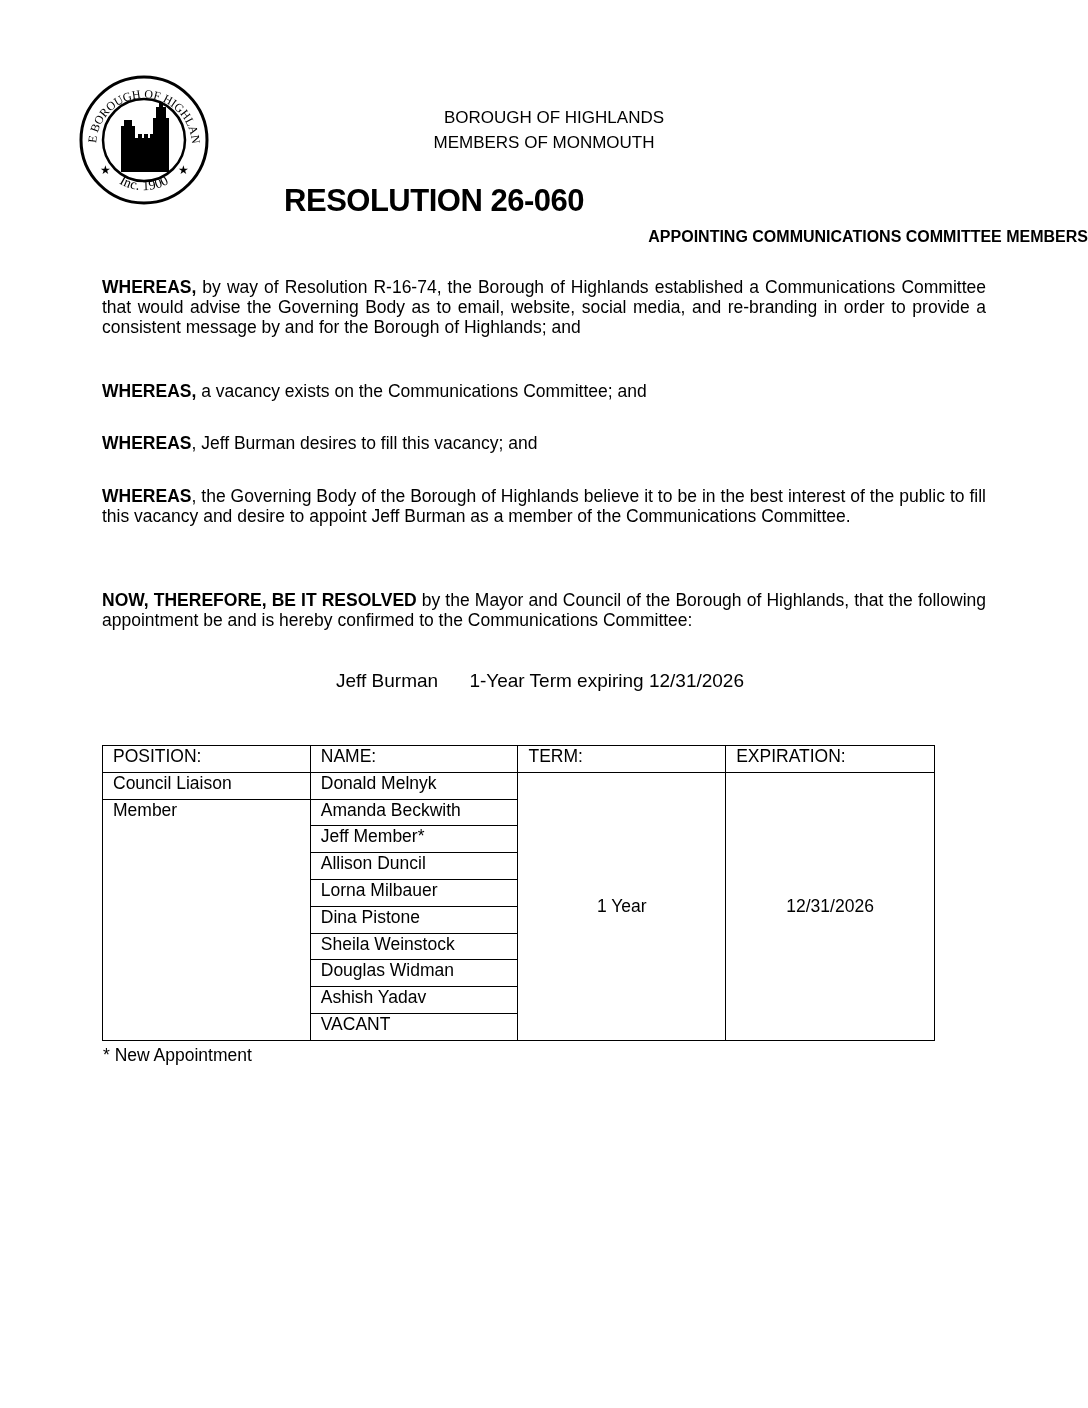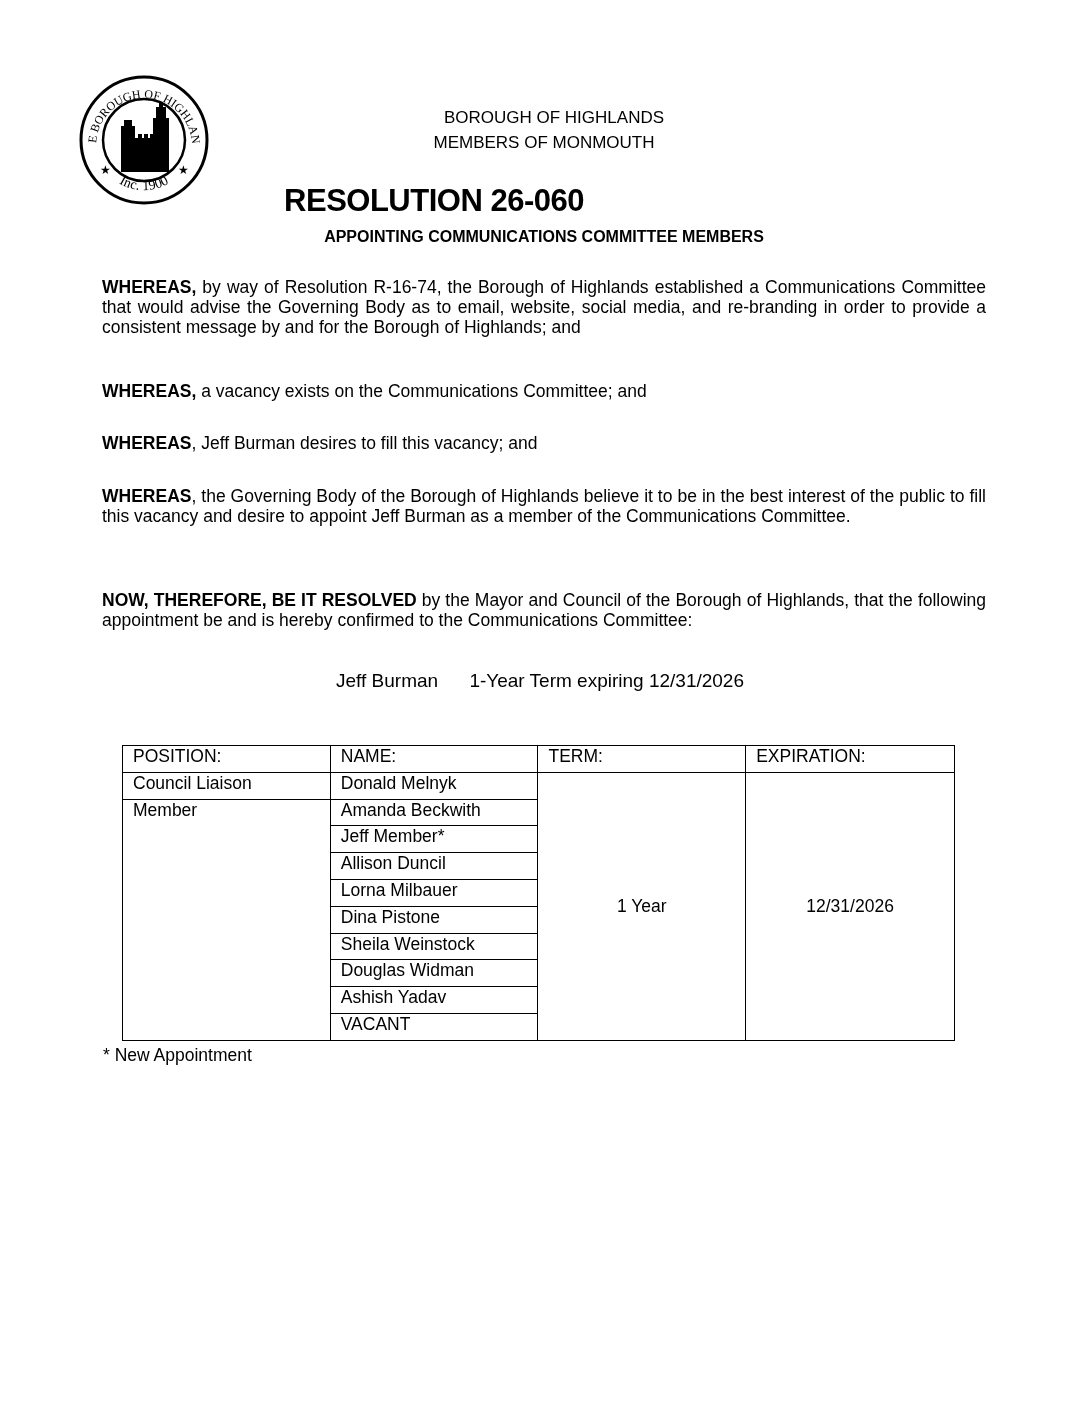--- a/index.html
+++ b/index.html
@@ -4,26 +4,26 @@
 <style>
   html, body { margin: 0; padding: 0; background: #ffffff; }
   body {
     width: 1088px; height: 1408px; position: relative; overflow: hidden;
     font-family: "Liberation Sans", sans-serif; color: #000; font-size: 17.5px;
   }
   .seal { position: absolute; left: 78px; top: 74px; width: 132px; height: 132px; }
   .hdr { position: absolute; left: 0; width: 1088px; text-align: center; }
   .hdr-line { font-size: 17px; line-height: 23px; }
   .title { position: absolute; top: 183px; left: 0; width: 868px; text-align: center; font-size: 31px; font-weight: bold; letter-spacing: -0.5px; }
-  .subtitle { position: absolute; top: 228px; left: 0; width: 1088px; text-align: center; font-size: 16px; font-weight: bold; }
+  .subtitle { position: absolute; top: 228px; left: 0; width: 1088px; text-align: right; font-size: 16px; font-weight: bold; }
   .para { position: absolute; left: 102px; width: 884px; line-height: 20px; text-align: justify; font-size: 17.5px; }
   .para b { font-weight: bold; }
   .appt { position: absolute; top: 670px; left: 336px; font-size: 19px; }
   .appt span { margin-right: 26px; }
-  table.roster { position: absolute; top: 745px; left: 102px; width: 833px; border-collapse: collapse; font-size: 17.5px; margin-left: 20px; }
+  table.roster { position: absolute; top: 745px; left: 102px; width: 833px; border-collapse: collapse; font-size: 17.5px; }
   table.roster td, table.roster th { border: 1.5px solid #000; padding: 0 10px; height: 25.8px; text-align: left; font-weight: normal; vertical-align: top; }
   table.roster td.merged { vertical-align: middle; text-align: center; border-bottom: 1.5px solid #000; }
   table.roster td.pos-nobot { border-bottom: none; }
   table.roster td.pos-notop { border-top: none; border-bottom: none; }
   table.roster td.pos-last { border-top: none; }
   .footnote { position: absolute; top: 1045px; left: 103px; font-size: 17.5px; text-align: center; }
 </style>
 </head>
 <body>
 

